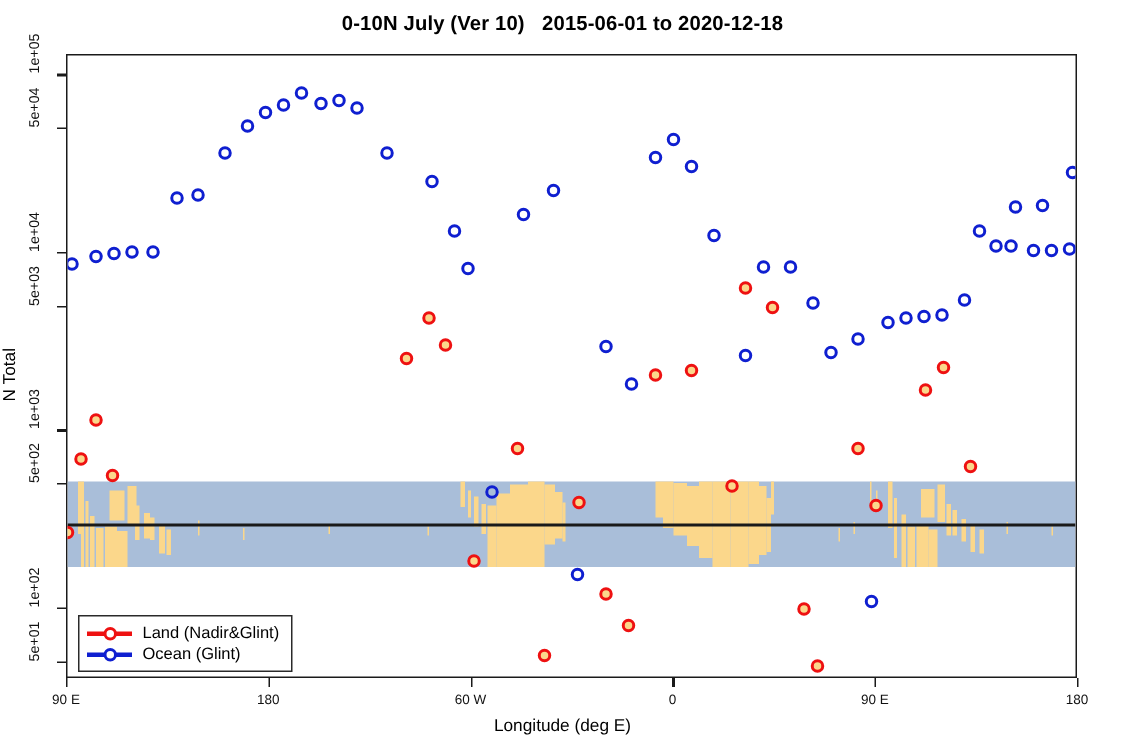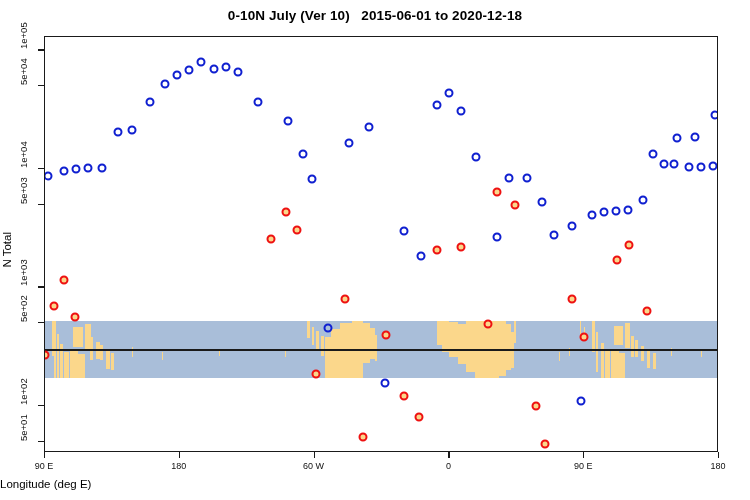--- a/index.html
+++ b/index.html
@@ -39,21 +39,21 @@
   .ylab{
     position:absolute;font-size:9.5px;color:#111;white-space:nowrap;
     writing-mode:vertical-rl;transform:rotate(180deg);
     text-align:center;
   }
   .xtick{position:absolute;top:0;width:1.2px;height:6px;background:#1a1a1a;}
   .xlab{position:absolute;font-size:9px;color:#111;white-space:nowrap;
         transform:translateX(-50%);}
 
   .axis-title-x{
-    position:absolute;left:0;top:478px;width:750px;text-align:left;
+    position:absolute;left:0;top:478px;width:750px;text-align:center;
     font-size:11.5px;color:#000;
   }
   .axis-title-y{
     position:absolute;left:-2px;top:0;height:500px;width:18px;
     display:flex;align-items:center;justify-content:center;
     font-size:11.5px;color:#000;
   }
   .axis-title-y span{writing-mode:vertical-rl;transform:rotate(180deg);}
 
   
@@ -260,14 +260,30 @@
     </div>
   <div id="xticks">
       <div class="xtick" style="position: absolute; left: 44px; top: 452px;"></div>
       <div class="xtick" style="position: absolute; left: 178.8px; top: 452px;"></div>
       <div class="xtick" style="position: absolute; left: 313.6px; top: 452px;"></div>
       <div class="xtick" style="position: absolute; left: 448.4px; top: 452px;"></div>
       <div class="xtick" style="position: absolute; left: 583.2px; top: 452px;"></div>
       <div class="xtick" style="position: absolute; left: 718px; top: 452px;"></div>
     </div>
 
+  <div id="legend">
+    <div class="leg-row leg-red">
+      <span class="leg-sym">
+        <span class="leg-line"></span>
+          <span class="leg-dot"></span>
+      </span>
+      <span class="leg-text">Land (Nadir&amp;Glint)</span>
+    </div>
+    <div class="leg-row leg-blue">
+      <span class="leg-sym">
+        <span class="leg-line"></span>
+          <span class="leg-dot"></span>
+      </span>
+      <span class="leg-text">Ocean (Glint)</span>
+    </div>
+  </div>
 
 </div>
 
 </body></html>

